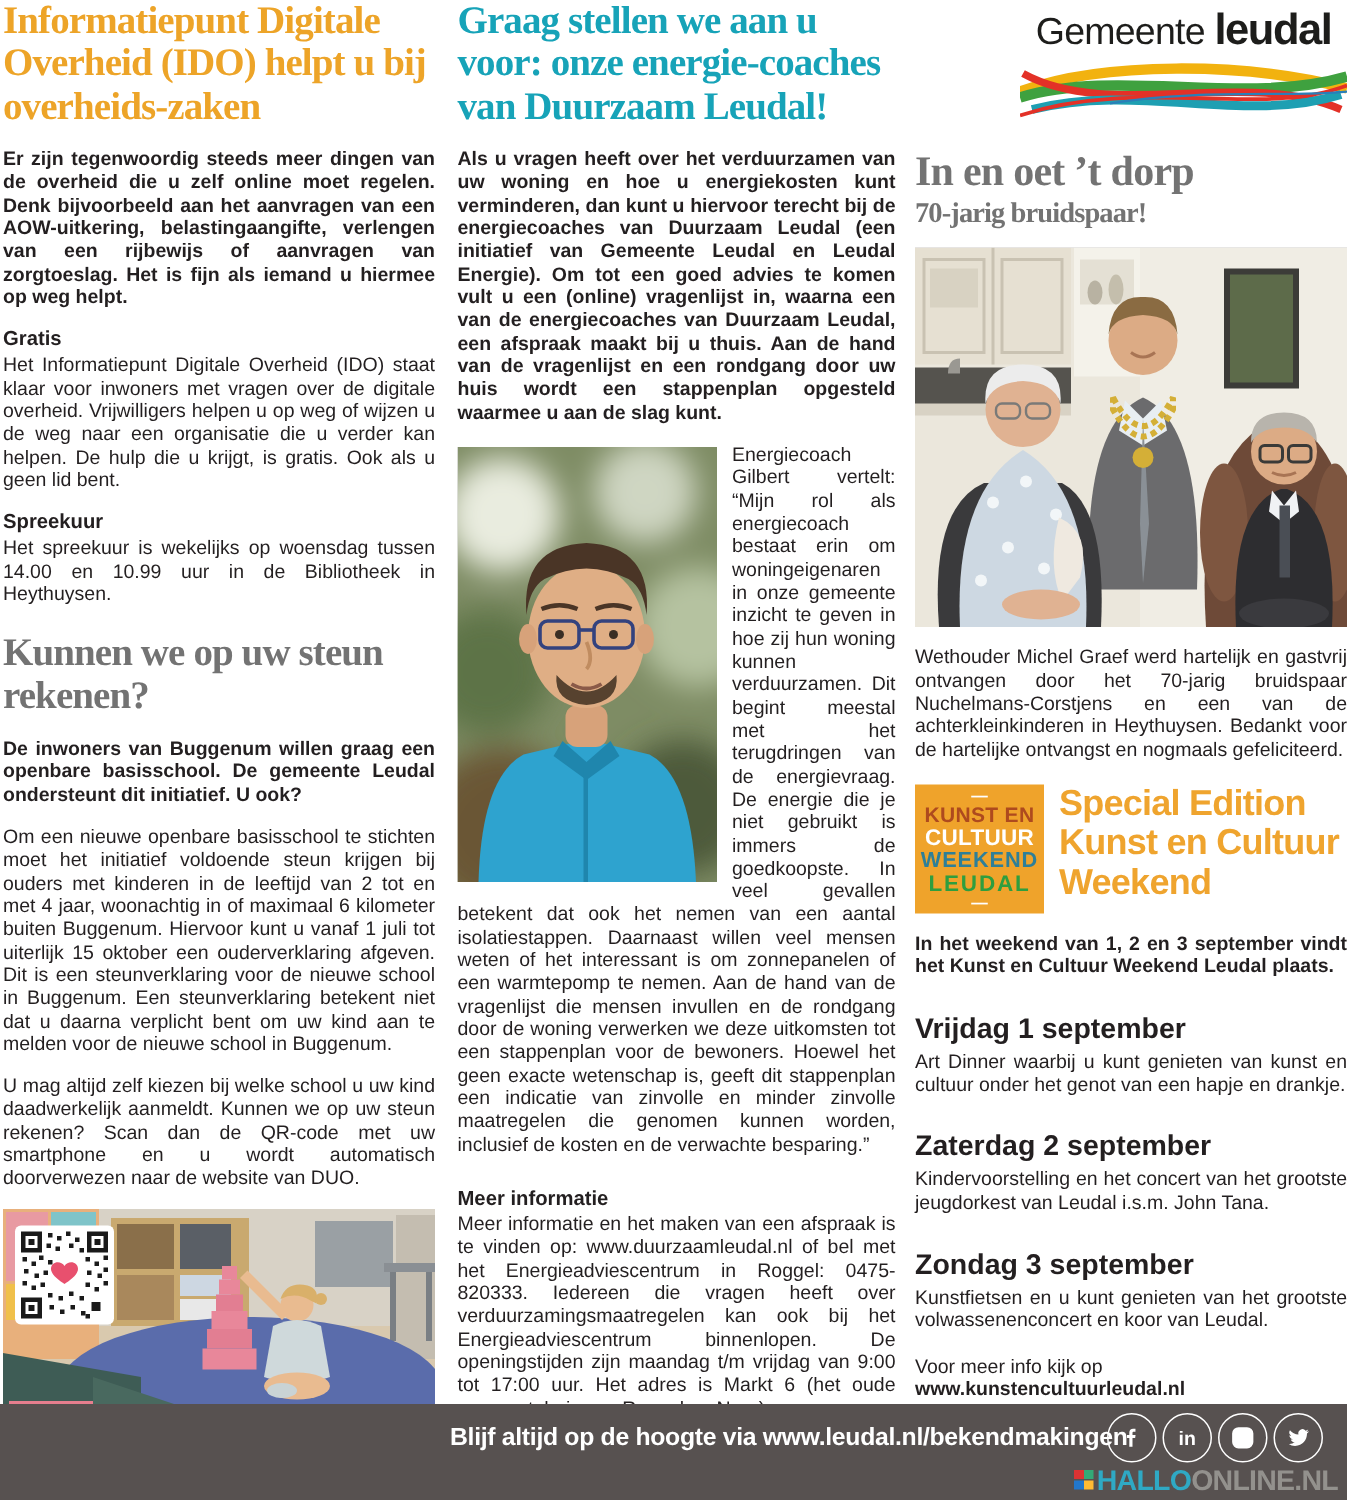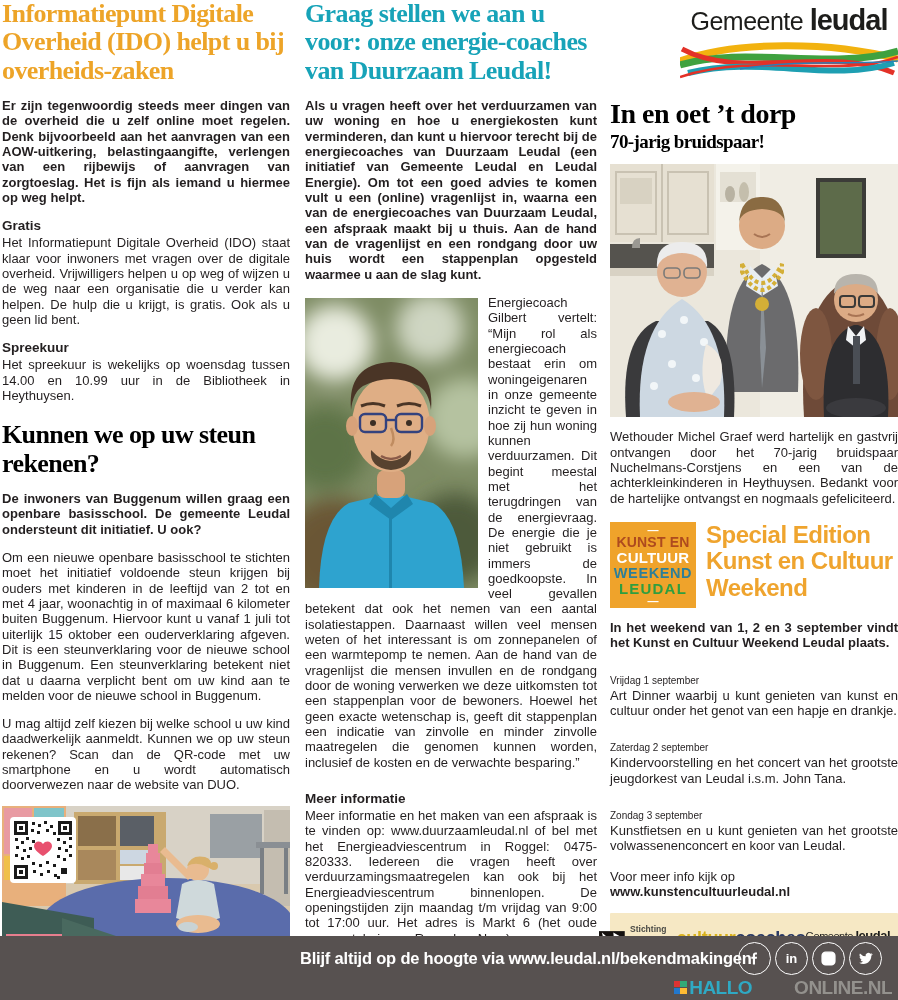--- a/index.html
+++ b/index.html
@@ -9,21 +9,21 @@
     font-family: "Liberation Sans", sans-serif; color: #231f20;
   }
   .col { position: absolute; top: 0; }
   .col-left  { left: 2px;   width: 288px; }
   .col-mid   { left: 305px; width: 292px; }
   .col-right { left: 610px; width: 288px; }
 
   .hd { font-weight: bold; font-size: 26px; line-height: 1.09; letter-spacing: -0.6px; margin: 0 0 13px; font-family: Liberation Serif, serif; }
   .orange { color: #EDA428; }
   .teal   { color: #17A3B8; }
-  .green  { color: #000000; }
+  .green  { color: #737373; }
   .lead { font-weight: bold; font-size: 13px; line-height: 1.18; text-align: justify; margin: 7px 0 13px; }
   .body { font-size: 13px; line-height: 1.18; text-align: justify; margin: 0 0 13px; }
   .subhd { font-size: 13.5px; font-weight: bold; margin: 8px 0 2px; }
   .mt18 { margin-top: 18px; }
 
   .photo { position: relative; overflow: hidden; background: #ccc; }
   .photo svg { display: block; }
 
   
   .classroom { width: 288px; height: 168px; margin-top: 2px; }
@@ -48,21 +48,21 @@
   .kunst-logo { width: 86px; height: 86px; flex: 0 0 86px; background: #EFA32B;
     display: flex; flex-direction: column; align-items: center; justify-content: center;
     line-height: 1.05; padding-top: 2px; }
   .kunst-logo .dash { color: #fff; font-weight: bold; font-size: 11px; line-height: 0.8; }
   .kl1 { color: #AE4A1E; font-weight: bold; font-size: 14px; letter-spacing: 0.2px; }
   .kl2 { color: #ffffff; font-weight: bold; font-size: 15px; letter-spacing: 0.2px; }
   .kl3 { color: #2E7F98; font-weight: bold; font-size: 14.5px; letter-spacing: 0.6px; }
   .kl4 { color: #2F9E3F; font-weight: bold; font-size: 15px; letter-spacing: 1.2px; }
   .kunst-title { font-size: 24px; line-height: 1.1; letter-spacing: -0.5px; font-weight: bold; color: #EFA42E; }
 
-  .event-day { font-size: 10px; font-weight: normal; margin: 24px 0 2px; }
+  .event-day { font-size: 19px; font-weight: bold; margin: 24px 0 2px; }
   .event-desc { font-size: 13px; line-height: 1.18; text-align: justify; margin: 0; }
   .moreinfo { font-size: 13px; margin: 16px 0 14px; }
 
   .partner-strip { width: 288px; height: 62px; background: #F6E8C4; border-radius: 1px;
     display: flex; align-items: center; justify-content: flex-end; padding: 6px 8px; }
   .stichting { display: flex; align-items: center; gap: 5px; }
   .stichting-text { font-size: 8.5px; font-weight: bold; color: #4a4a45; line-height: 1.15; }
   .cc { text-align: center; line-height: 1; }
   .cc-line1 { font-size: 18px; font-weight: bold; letter-spacing: -0.3px; text-decoration: underline; }
   .cc-cultuur { color: #D9B11C; }
@@ -79,21 +79,21 @@
   .footer-text { position: absolute; left: 300px; top: 13px; color: #fff;
     font-size: 16.5px; font-weight: bold; letter-spacing: -0.2px; white-space: nowrap; }
   .socials { position: absolute; right: 16px; top: 6px; display: flex; gap: 4px; z-index: 2; }
   .soc { width: 33px; height: 33px; border: 1.6px solid #fff; border-radius: 50%;
     display: flex; align-items: center; justify-content: center; color: #fff; }
   .soc svg { width: 17px; height: 17px; fill: #fff; }
   .soc .in-txt { font-size: 13px; font-weight: bold; line-height: 1; }
   .watermark { position: absolute; right: 6px; bottom: 1px; z-index: 1; white-space: nowrap;
     font-weight: bold; font-size: 19px; letter-spacing: -0.5px; }
   .wm-hallo { color: #2FA9C4; }
-  .wm-rest { color: #93918d; padding-left: 42px; }
+  .wm-rest { color: #93918d; }
   .wm-px { display: inline-block; width: 13px; height: 13px; margin-right: 2px;
     background:
       linear-gradient(90deg, #d33 50%, #3a7 50%) 0 0/13px 6px no-repeat,
       linear-gradient(90deg, #27c 50%, #fb3 50%) 0 7px/13px 6px no-repeat; }
 </style>
 </head>
 <body>
 
 <div class="col col-left">
   <h1 class="hd orange">Informatiepunt Digitale Overheid (IDO) helpt u bij overheids-zaken</h1>

